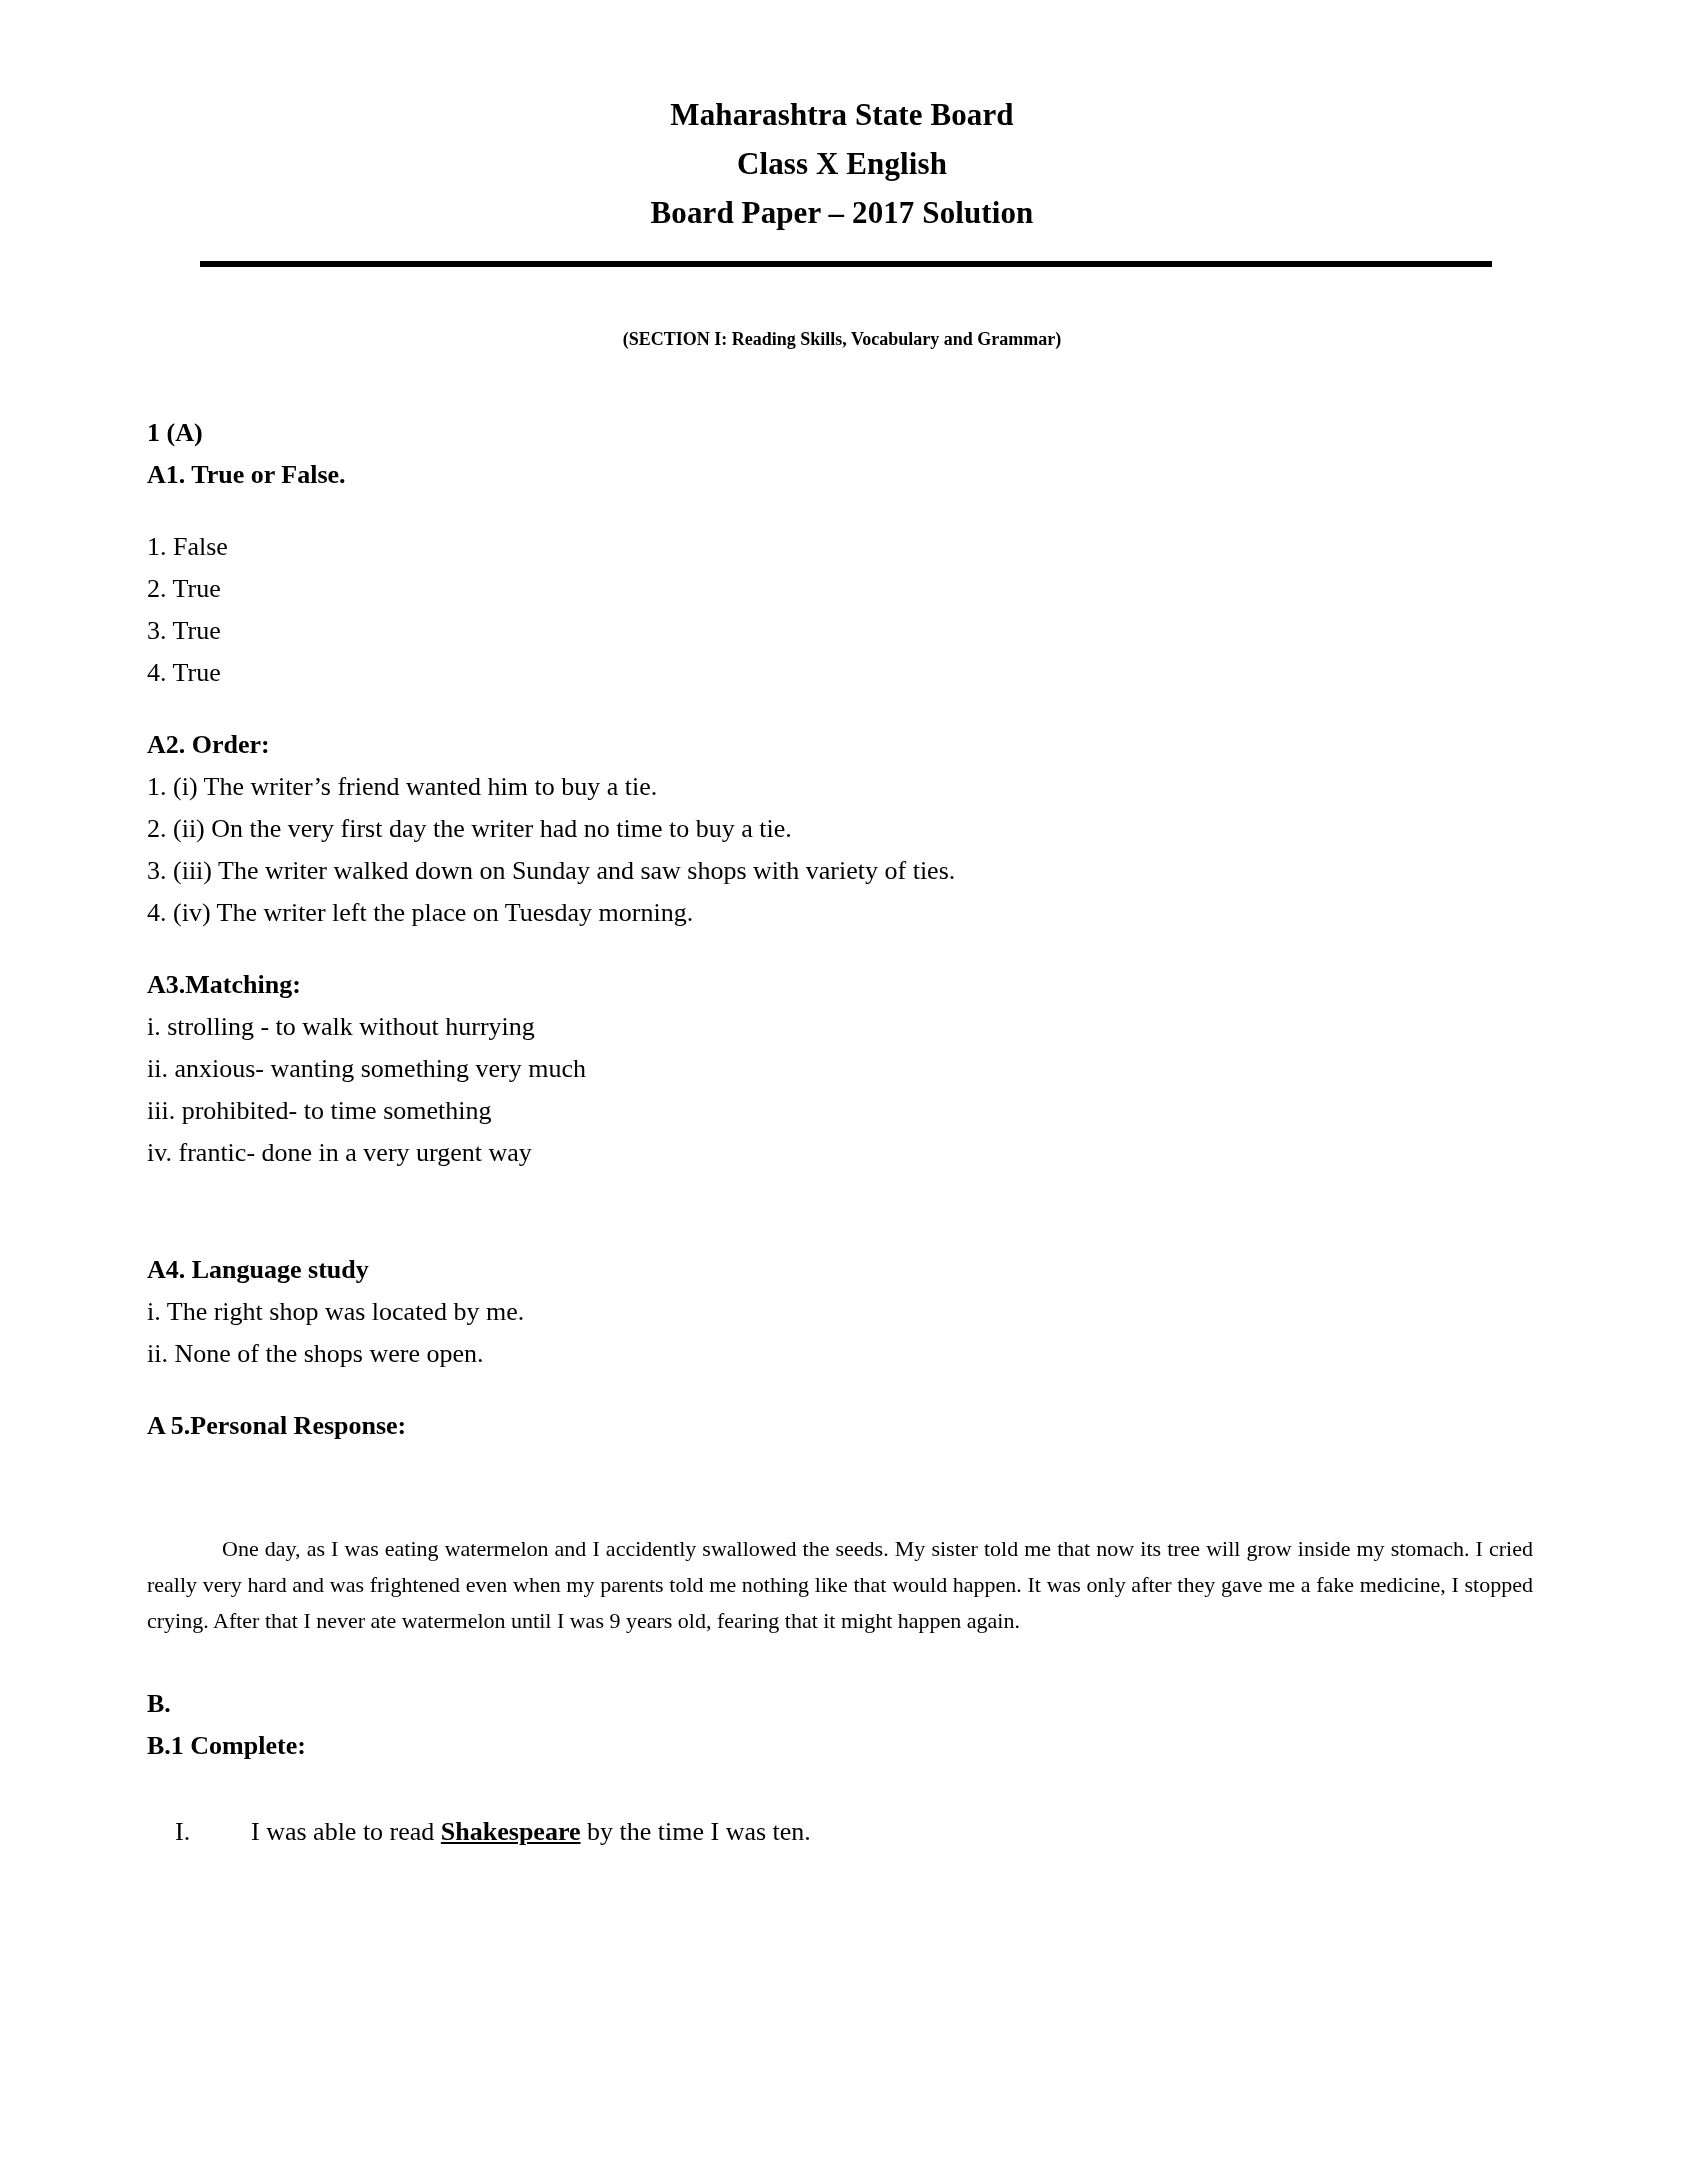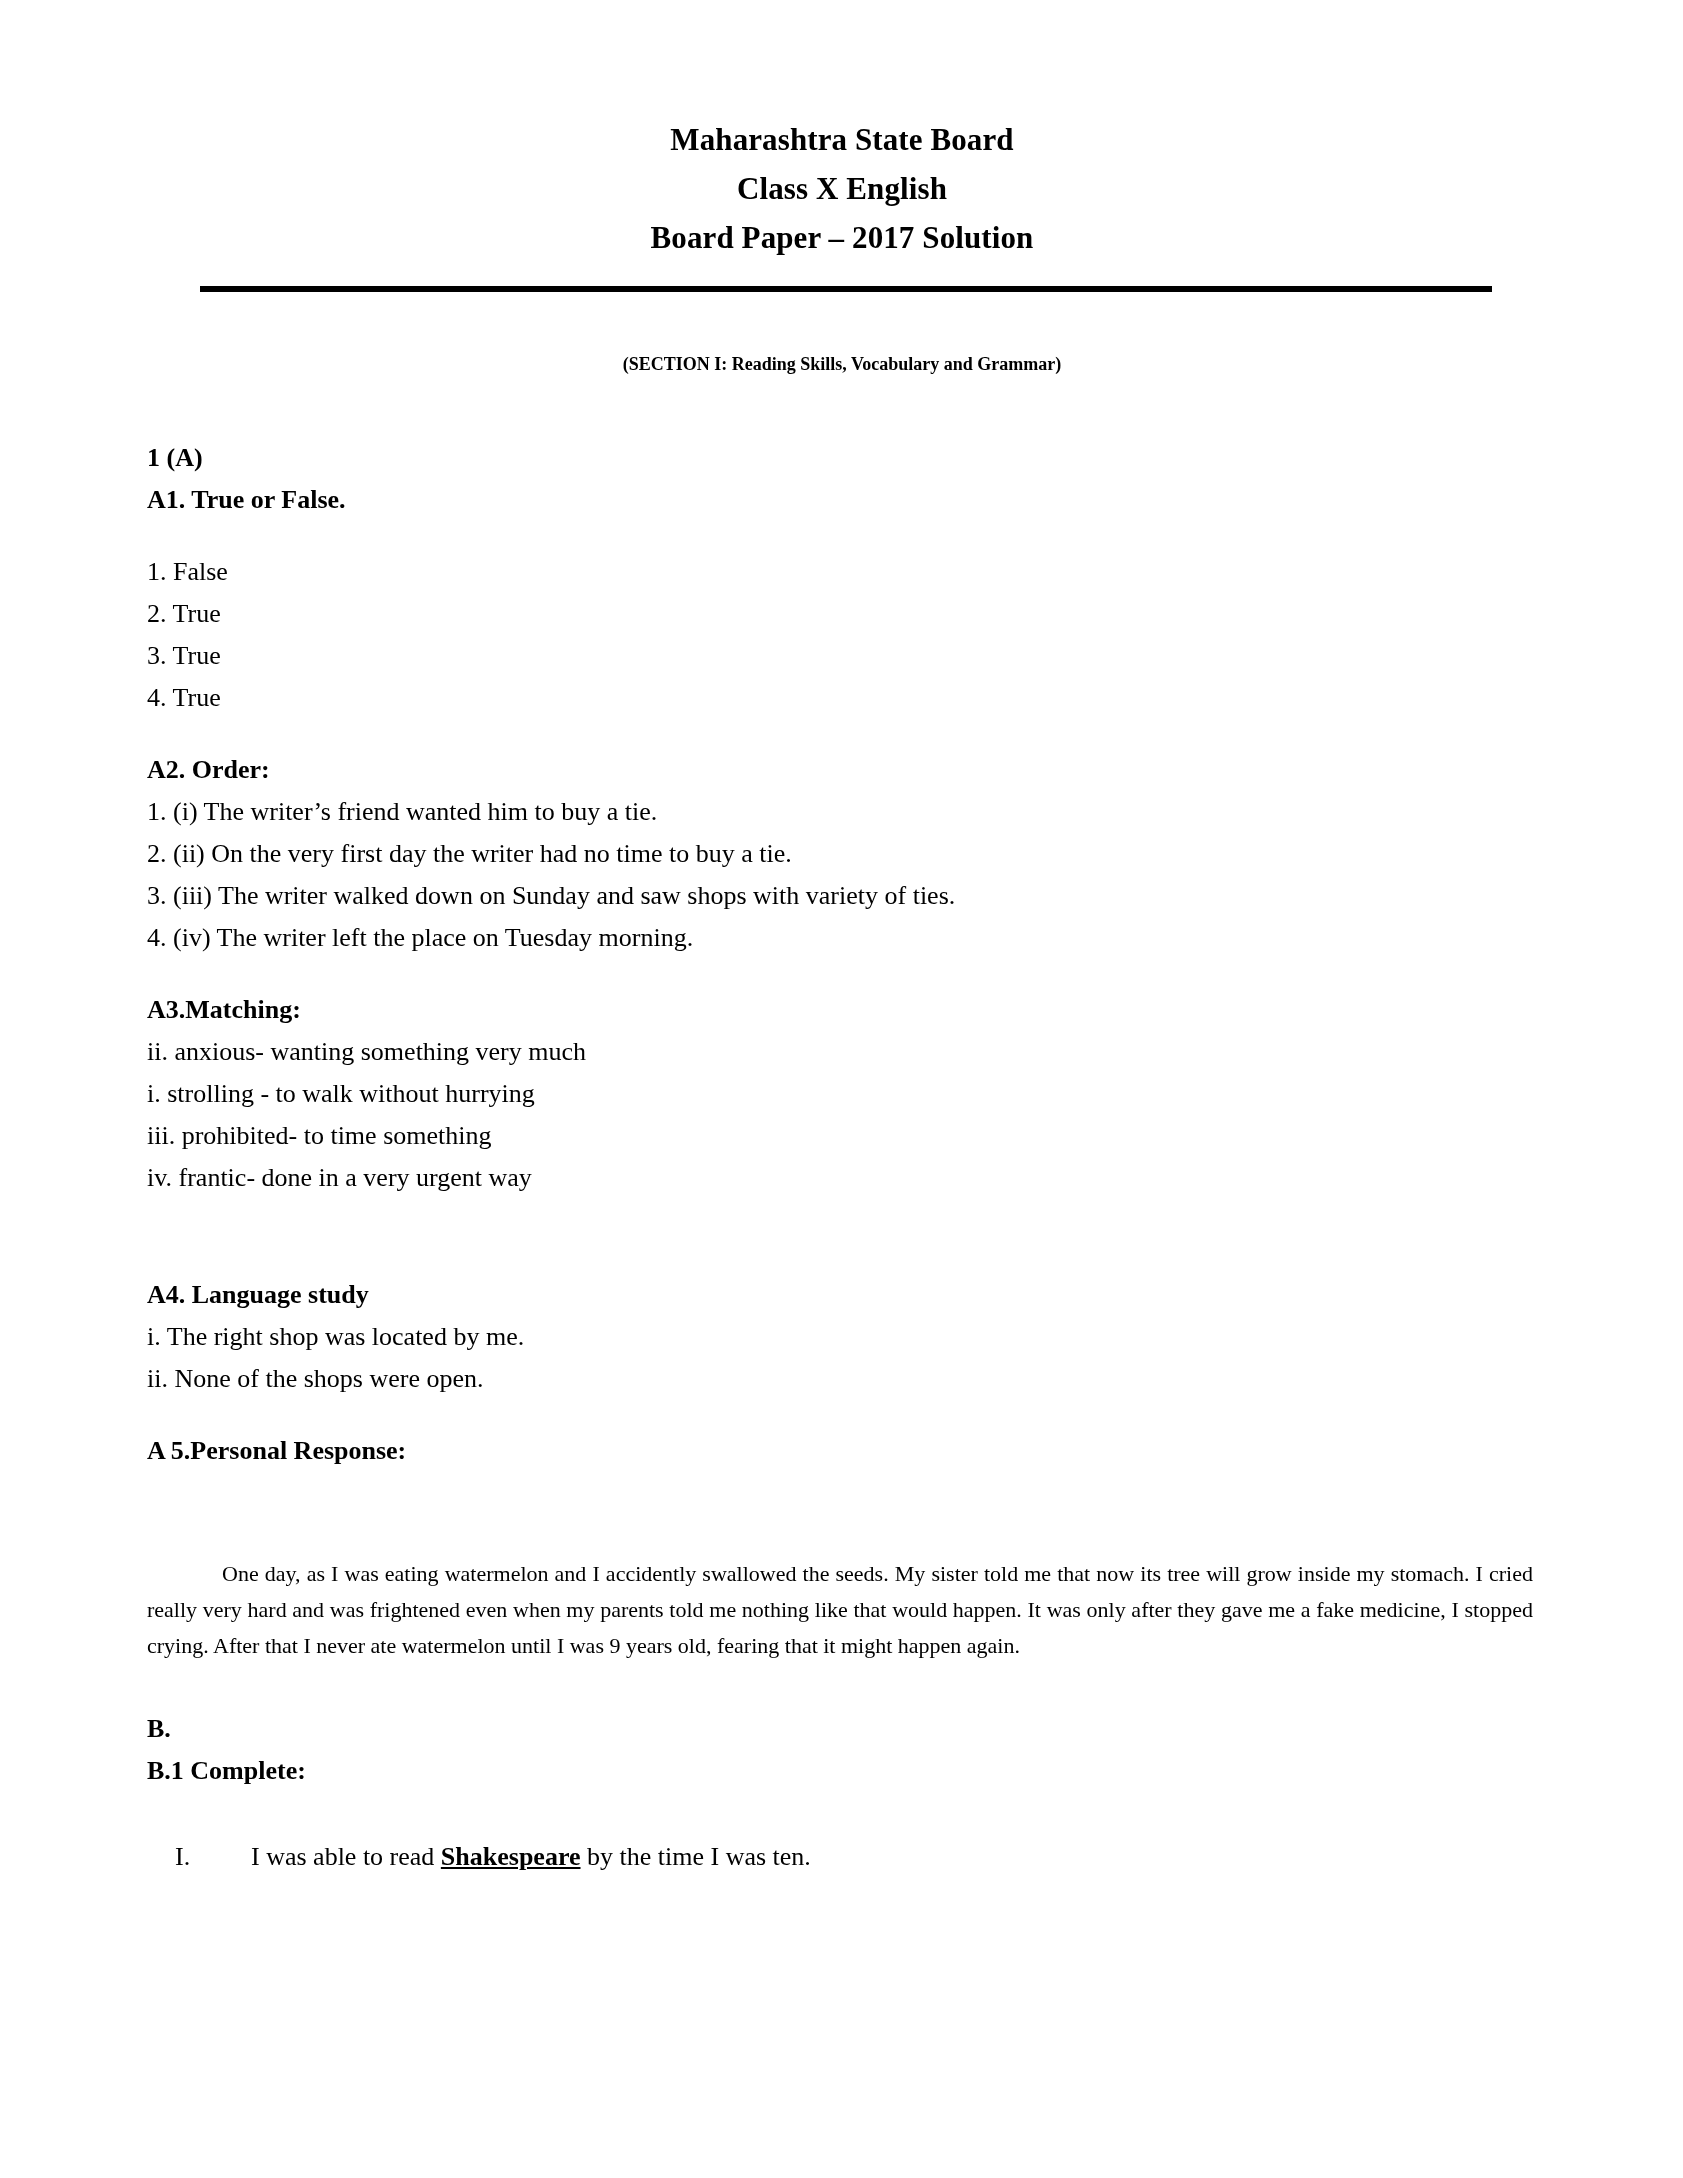--- a/index.html
+++ b/index.html
@@ -26,21 +26,21 @@
   }
   .sheet {
     position: absolute;
     left: 147px;
     top: 0;
     width: 1390px;
   }
 
   
   .title-block {
-    margin-top: 115px;
+    margin-top: 90px;
     text-align: center;
   }
   .title-line {
     font-size: 31px;
     font-weight: bold;
     line-height: 49px;
     letter-spacing: 0.1px;
   }
   .title-rule {
     margin-top: 24px;
@@ -128,22 +128,22 @@
 
       <div class="heading">A2. Order:</div>
       <div class="line">1. (i) The writer’s friend wanted him to buy a tie.</div>
       <div class="line">2. (ii) On the very first day the writer had no time to buy a tie.</div>
       <div class="line">3. (iii) The writer walked down on Sunday and saw shops with variety of ties.</div>
       <div class="line">4. (iv) The writer left the place on Tuesday morning.</div>
 
       <div class="spacer-md"></div>
 
       <div class="heading">A3.Matching:</div>
+      <div class="line">i. strolling - to walk without hurrying</div>
       <div class="line">ii. anxious- wanting something very much</div>
-      <div class="line">i. strolling - to walk without hurrying</div>
       <div class="line">iii. prohibited- to time something</div>
       <div class="line">iv. frantic- done in a very urgent way</div>
 
       <div class="spacer-xl"></div>
       <div class="spacer-sm"></div>
 
       <div class="heading">A4. Language study</div>
       <div class="line">i. The right shop was located by me.</div>
       <div class="line">ii. None of the shops were open.</div>
 

